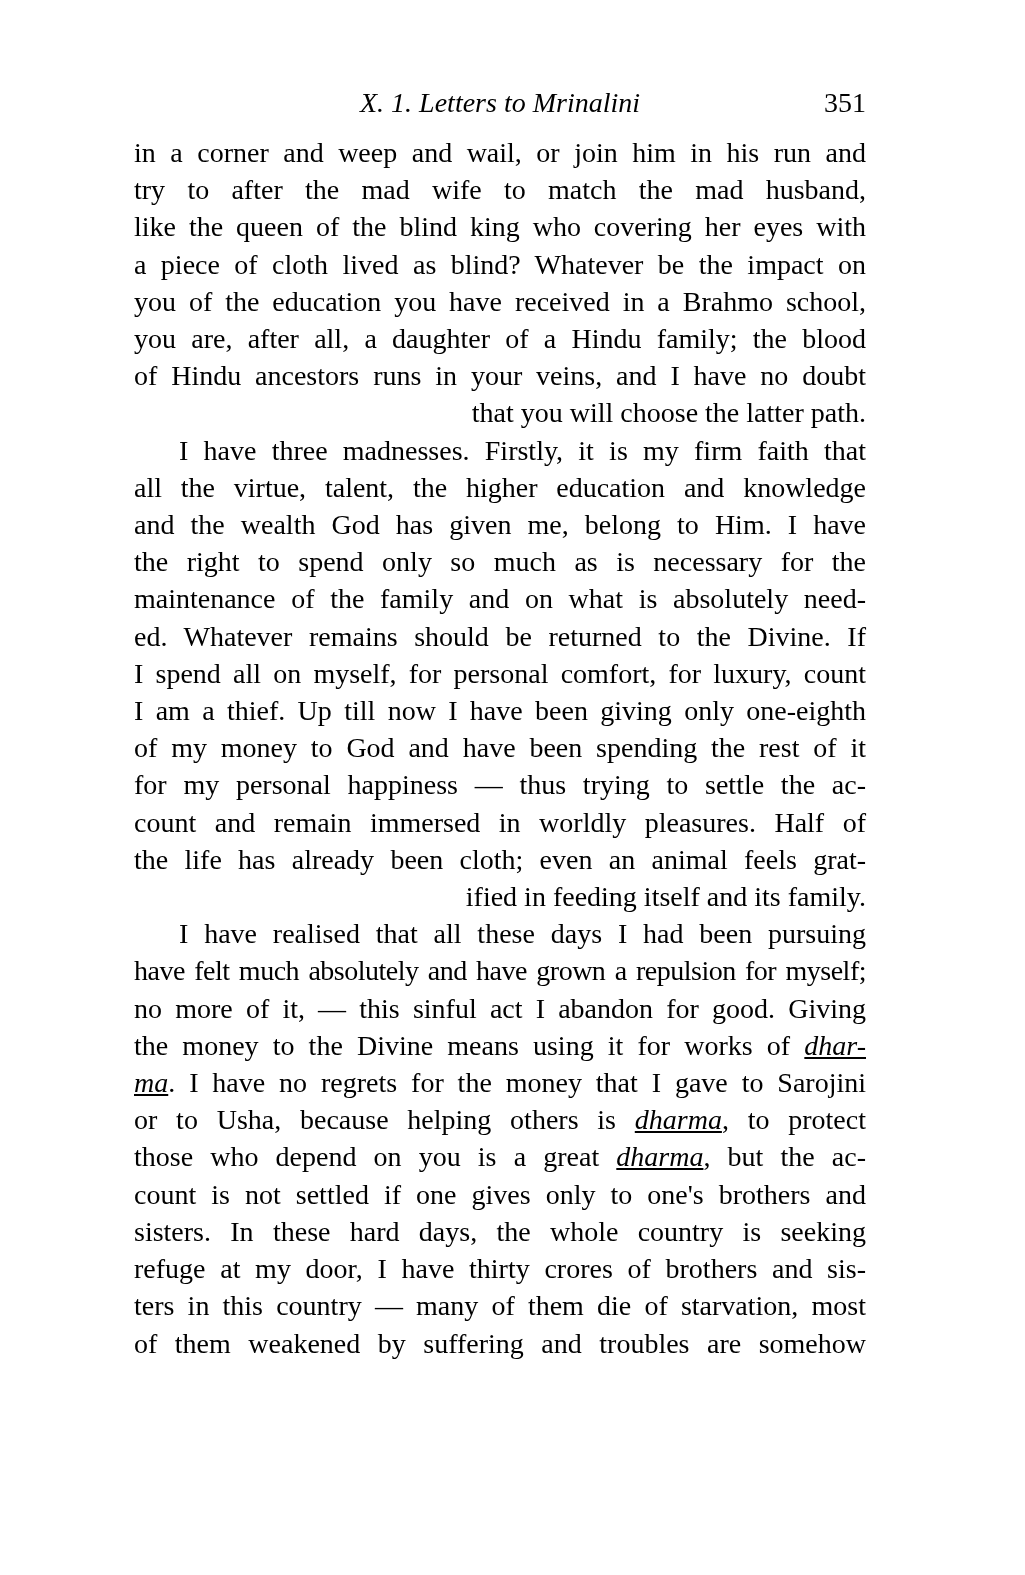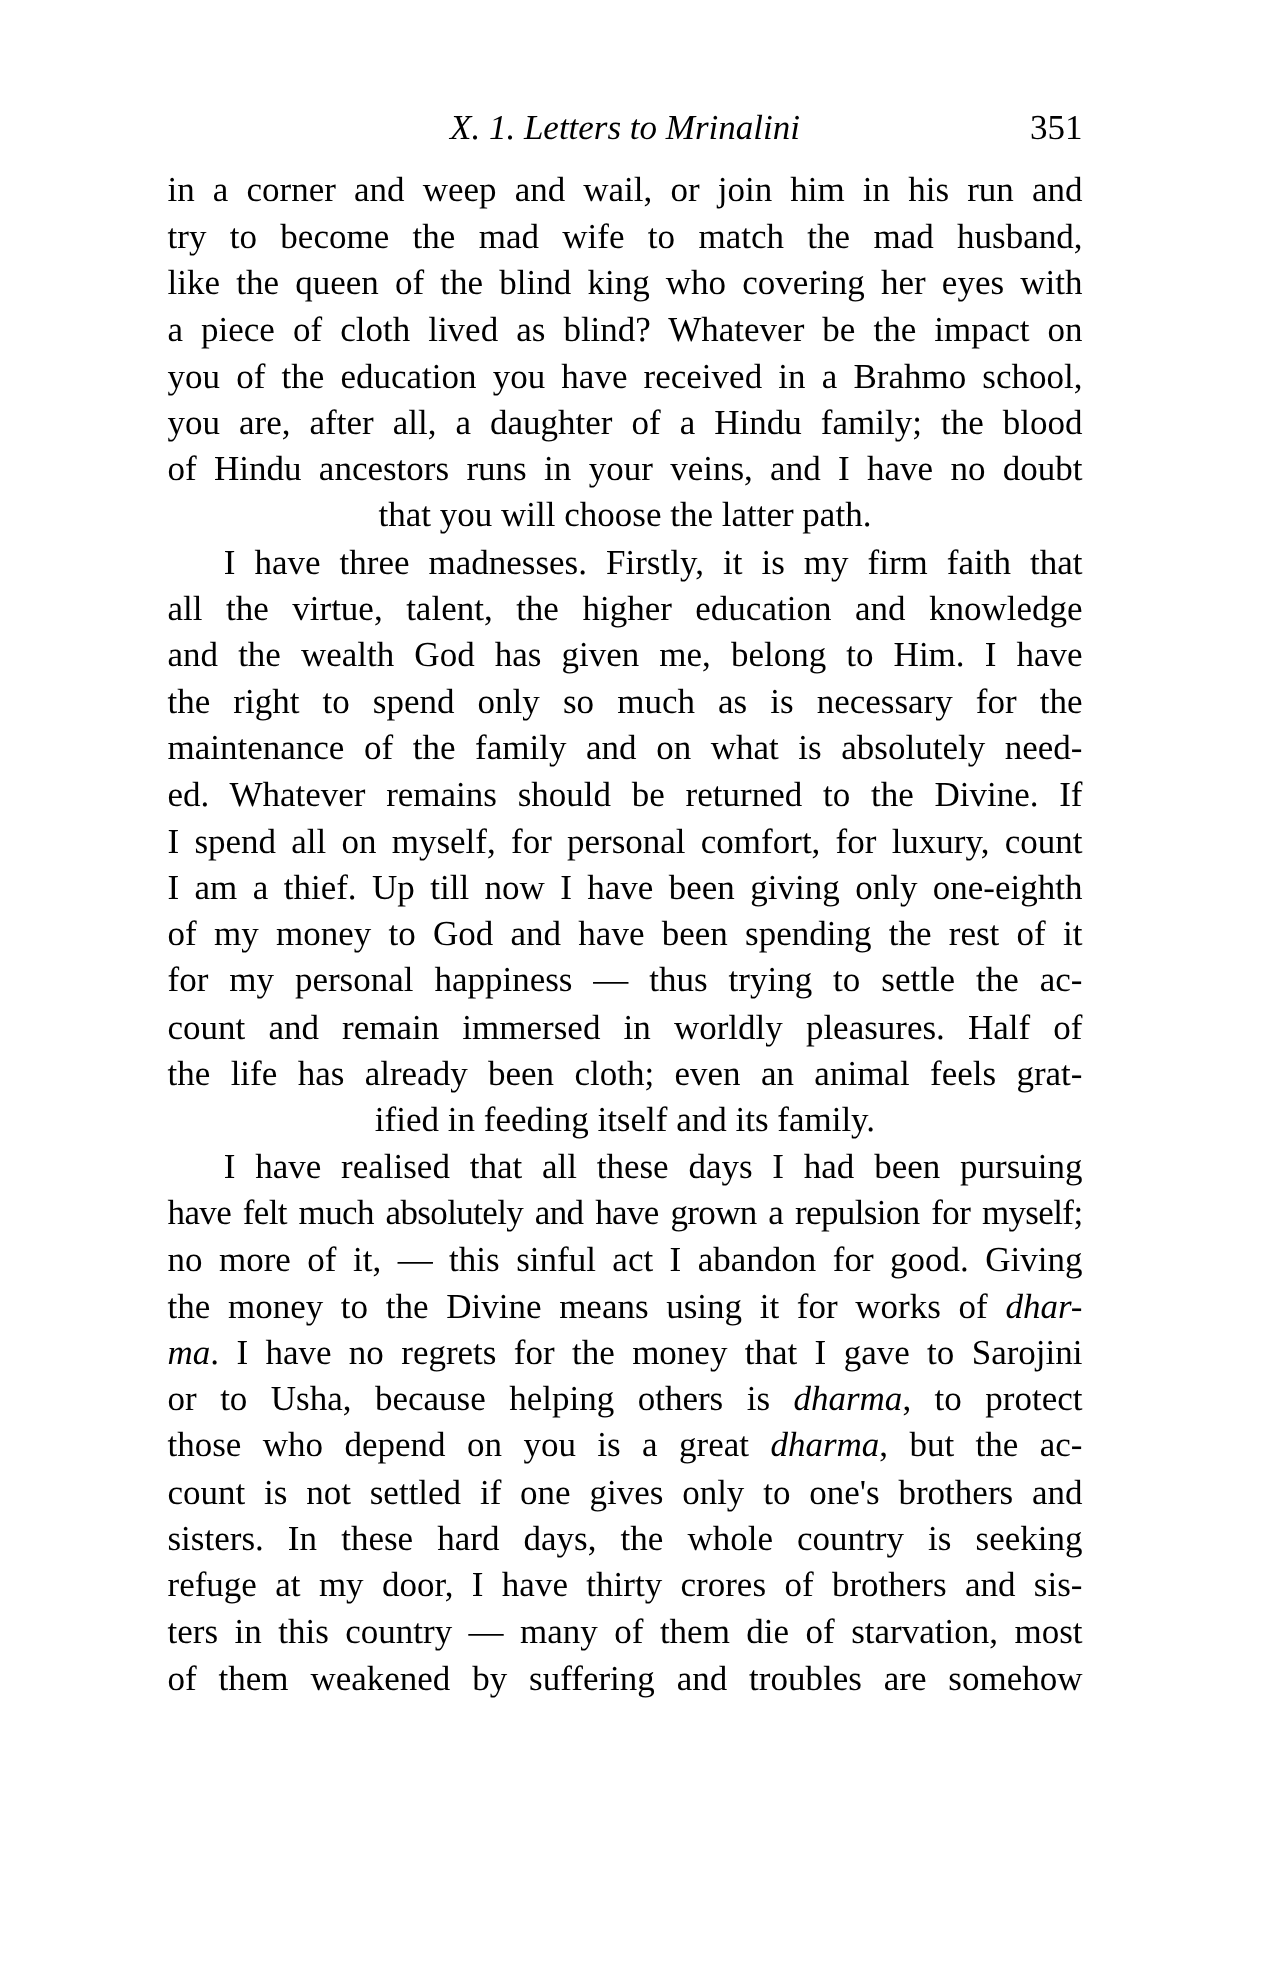--- a/index.html
+++ b/index.html
@@ -35,46 +35,46 @@
     right: 0;
     top: 0;
     font-style: normal;
   }
   .body {
     margin-top: 14px;
     font-size: 28px;
   }
   .line {
     line-height: 37.2px;
-    text-align: center;
+    text-align: right;
   }
   .jline {
     text-align: justify;
     text-align-last: justify;
   }
   .indent { text-indent: 45px; }
   .tight { letter-spacing: -0.5px; word-spacing: -1px; }
-  .ital { font-style: italic; }
+  .ital { font-style: italic; text-decoration: underline; }
 </style>
 </head>
 <body>
 
 <div class="page">
   <div class="content">
 
     <div class="header">
       <span class="running-title">X. 1. Letters to Mrinalini</span>
       <span class="page-number">351</span>
     </div>
 
     <div class="body">
 
       <div class="para">
         <div class="line jline">in a corner and weep and wail, or join him in his run and</div>
-        <div class="line jline">try to become the mad wife to match the mad husband,</div>
+        <div class="line jline">try to after the mad wife to match the mad husband,</div>
         <div class="line jline">like the queen of the blind king who covering her eyes with</div>
         <div class="line jline">a piece of cloth lived as blind? Whatever be the impact on</div>
         <div class="line jline">you of the education you have received in a Brahmo school,</div>
         <div class="line jline">you are, after all, a daughter of a Hindu family; the blood</div>
         <div class="line jline">of Hindu ancestors runs in your veins, and I have no doubt</div>
         <div class="line">that you will choose the latter path.</div>
       </div>
 
       <div class="para">
         <div class="line jline indent">I have three madnesses. Firstly, it is my firm faith that</div>

